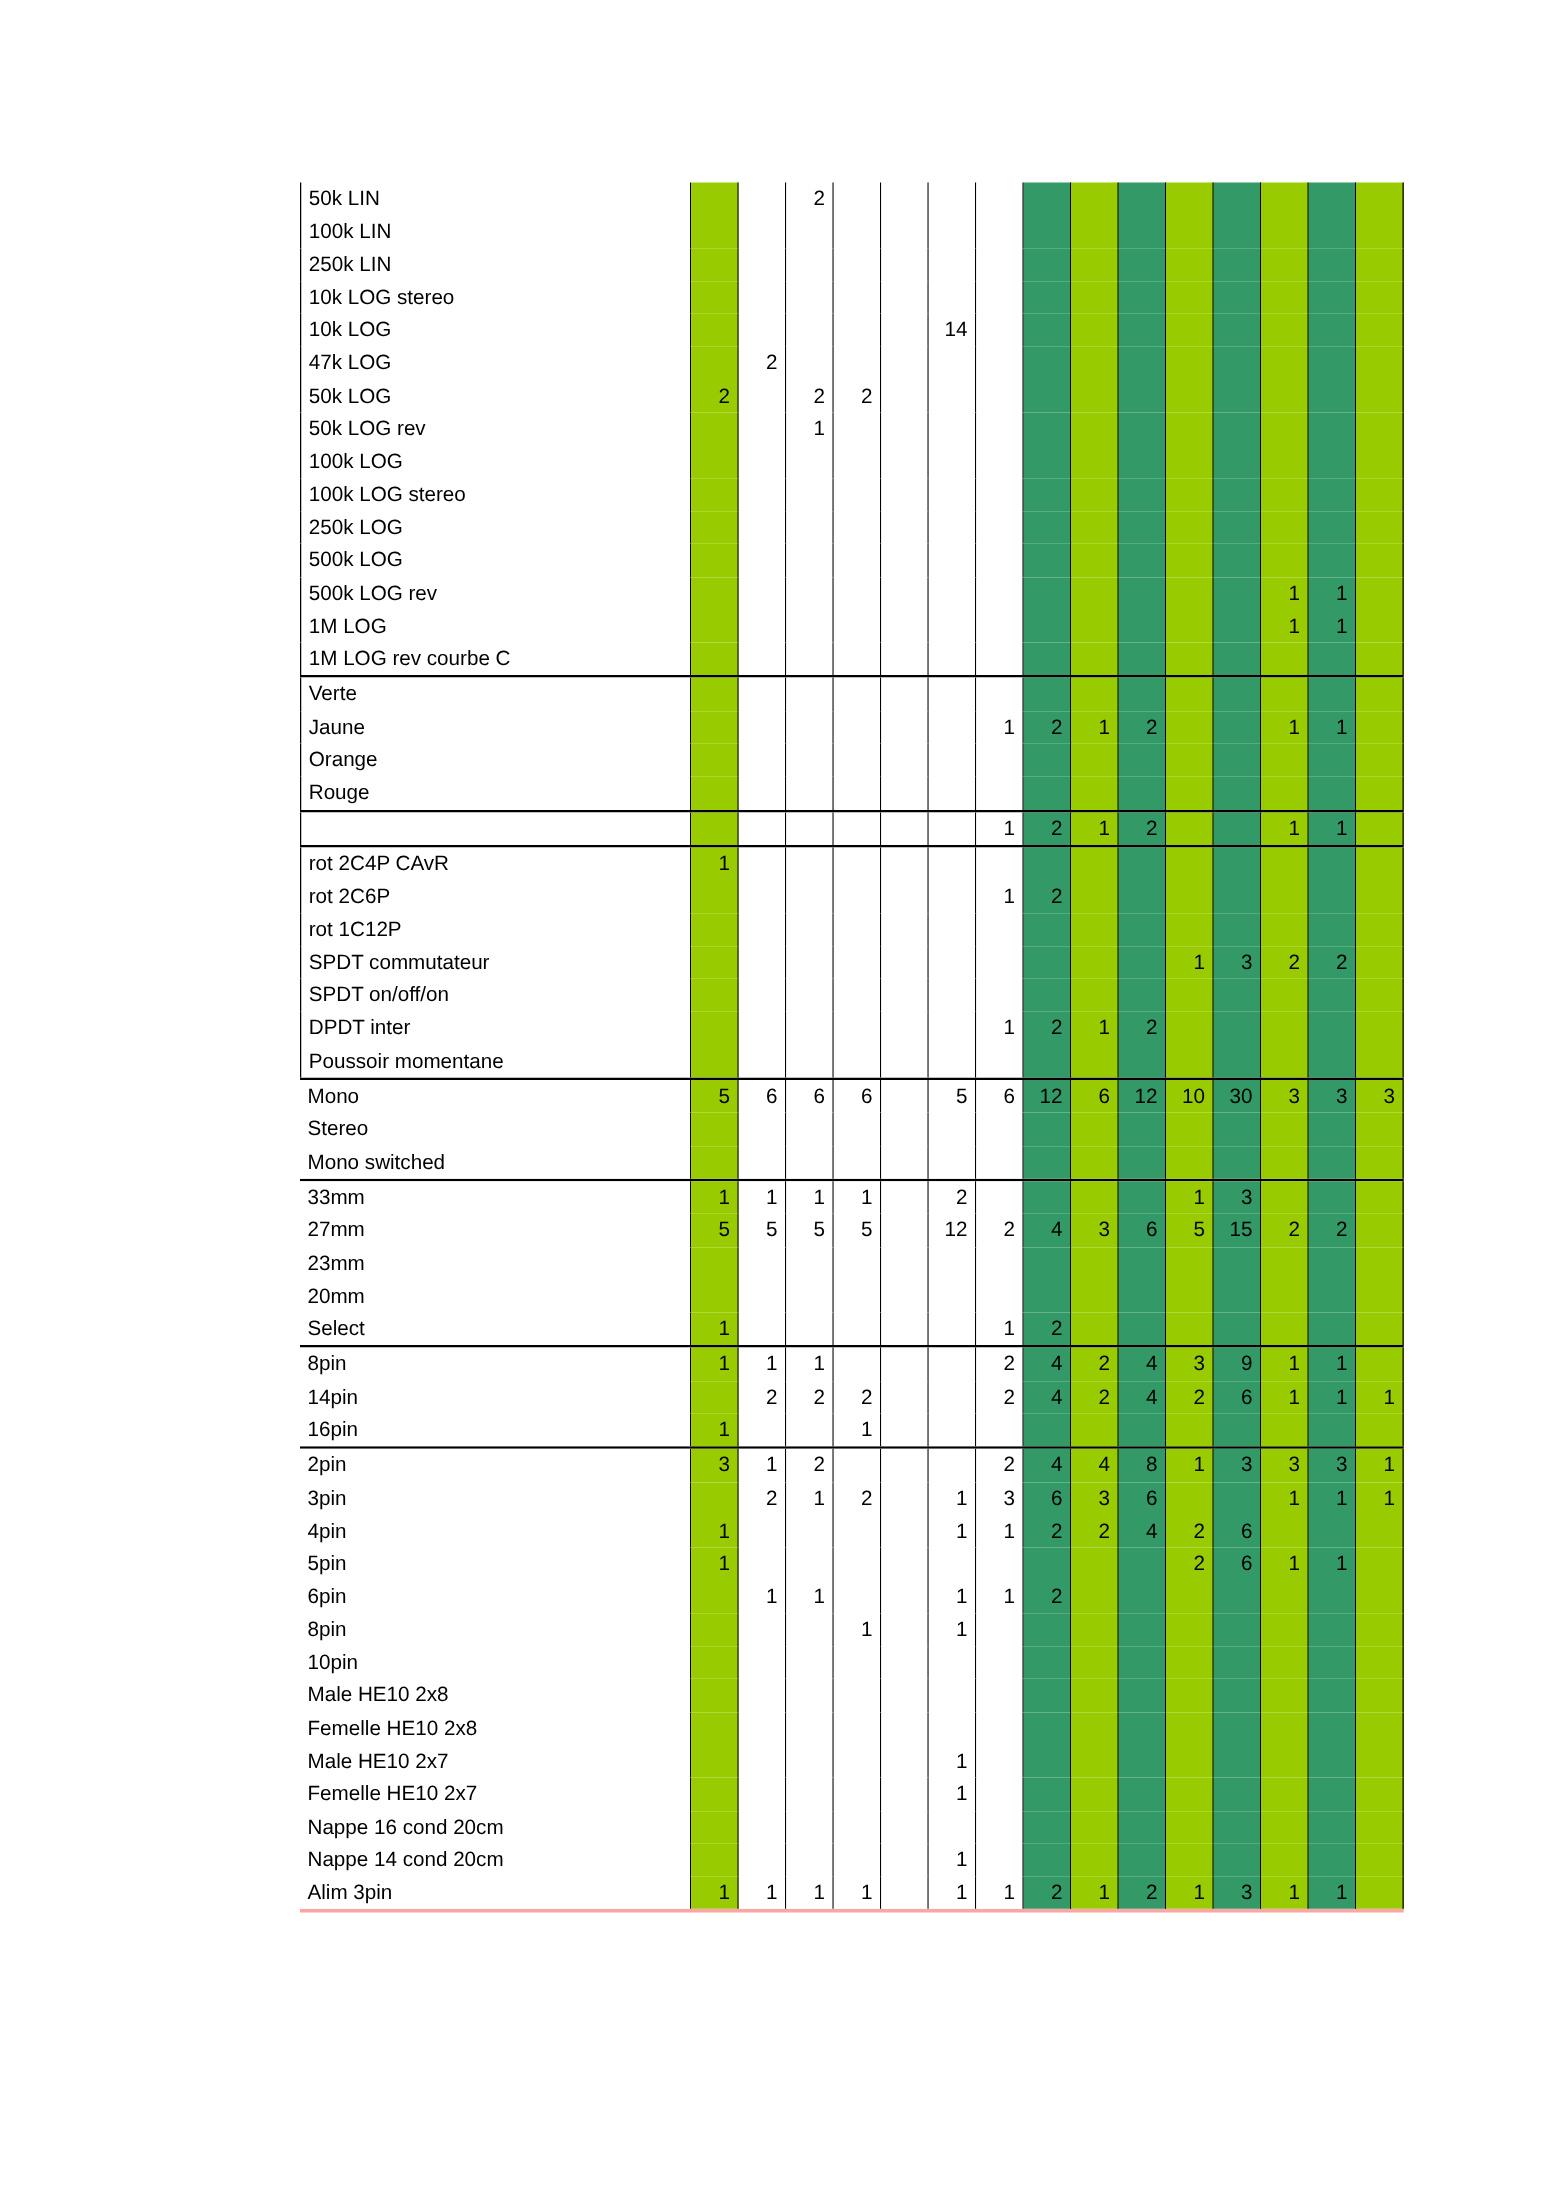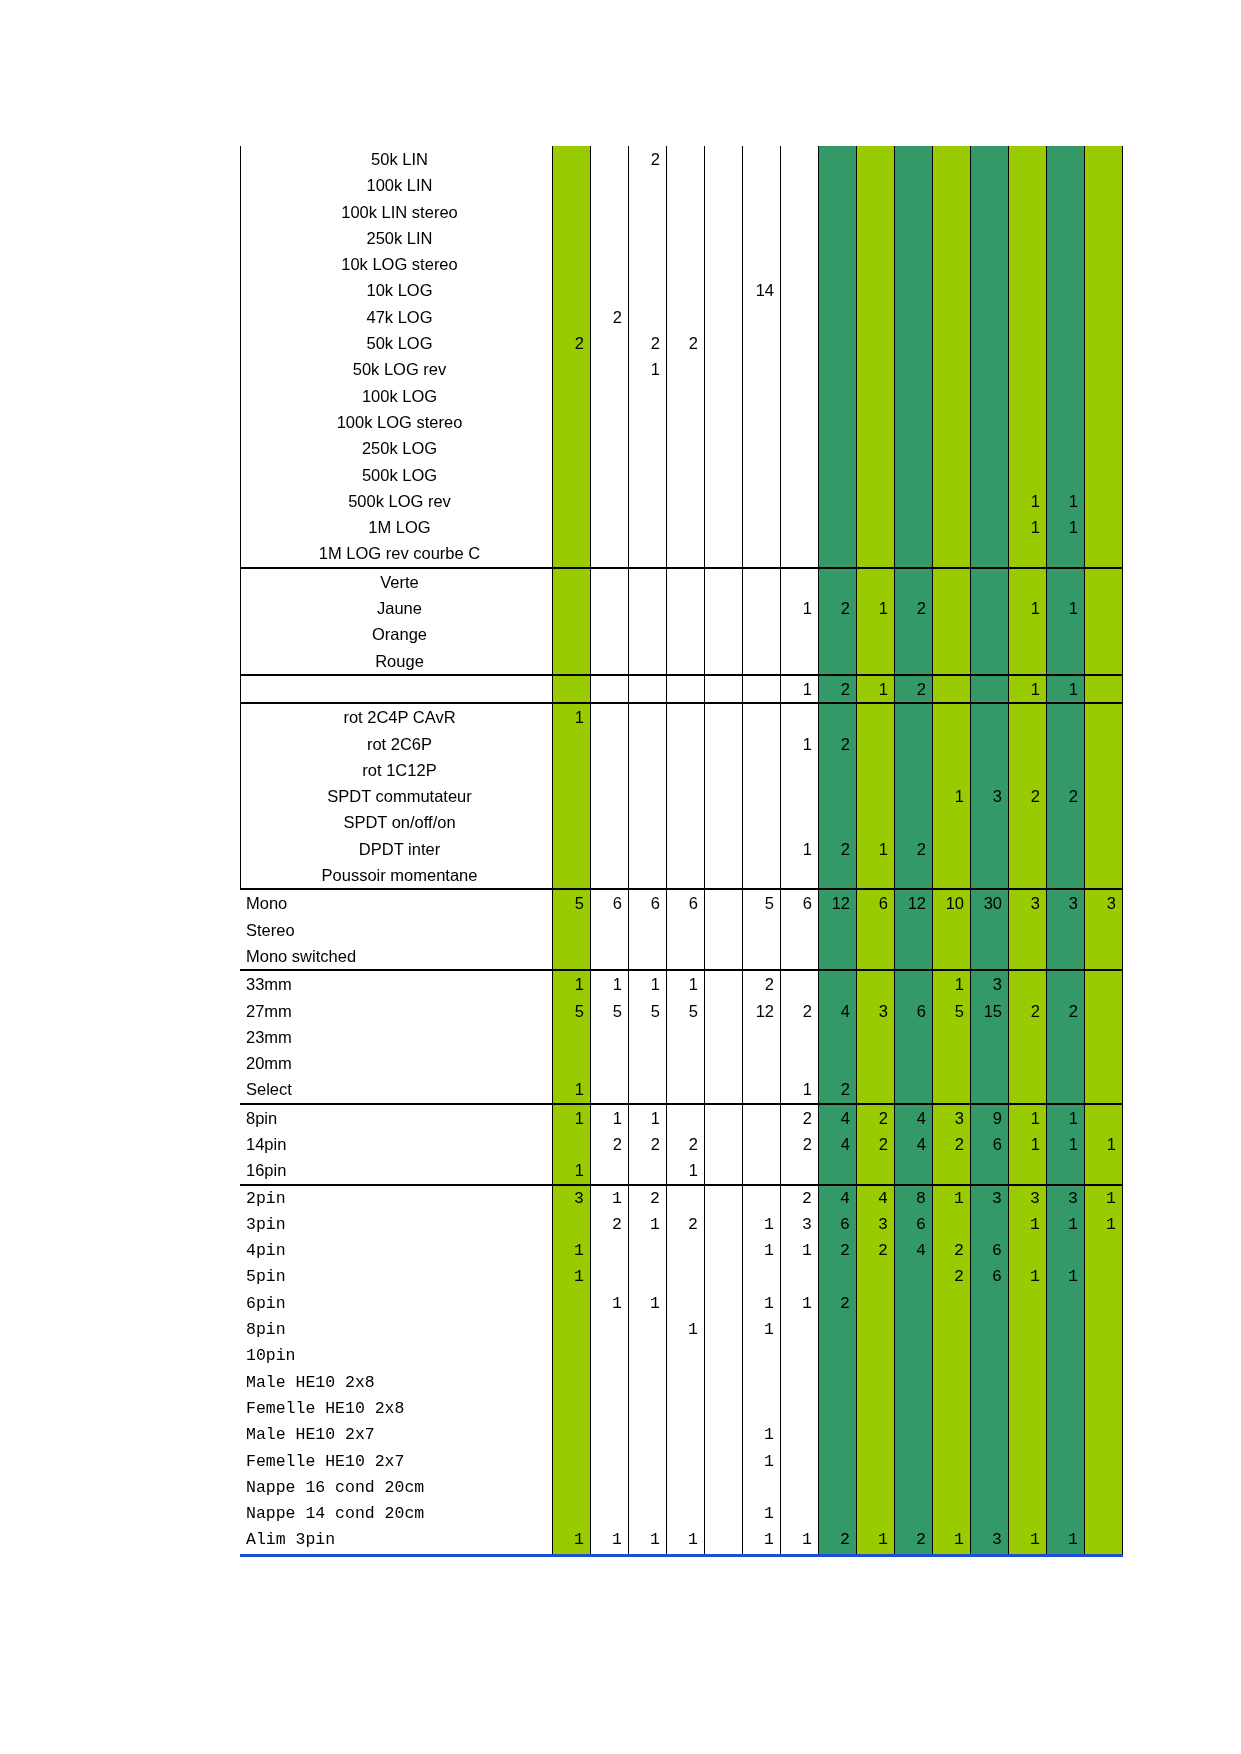--- a/index.html
+++ b/index.html
@@ -7,38 +7,38 @@
     width:1241px; height:1754px;
     background:#ffffff;
     font-family:"Liberation Sans", sans-serif;
     position:relative;
   }
   .sheet-table {
     position:absolute;
     left:240px; top:146px;
   }
   .section { border-bottom:2px solid #000; }
-  .section:last-child { border-bottom:3px solid #1d4ed8;font-family:Liberation Mono, monospace; }
+  .section:last-child { border-bottom:3px solid #fca5a5; }
   .row {
     display:grid;
     grid-template-columns:313px repeat(15, 38px);
     height:26.3px;
   }
   .cell {
     box-sizing:border-box;
     border-right:1.5px solid #000;
     font-size:16.5px;
     line-height:26px;
     color:#000;
     overflow:hidden;
     white-space:nowrap;
   }
   .cell.label { padding-left:6px; }
   .cell.num { text-align:right; padding-right:6px; }
-  .section.left-border .cell.label { border-left:1.5px solid #000;text-align:center; }
+  .section.left-border .cell.label { border-left:1.5px solid #000; }
   .fill-light { background:#99CC00; }
   .fill-teal  { background:#339966; }
   .fill-white { background:#ffffff; }
 </style>
 </head>
 <body>
 
 <div class="sheet-table" id="inventory-table">
     <div class="section left-border">
       <div class="row">
@@ -54,38 +54,20 @@
         <div class="cell num fill-light"></div>
         <div class="cell num fill-teal"></div>
         <div class="cell num fill-light"></div>
         <div class="cell num fill-teal"></div>
         <div class="cell num fill-light"></div>
         <div class="cell num fill-teal"></div>
         <div class="cell num fill-light"></div>
       </div>
       <div class="row">
         <div class="cell label fill-white">100k LIN</div>
-        <div class="cell num fill-light"></div>
-        <div class="cell num fill-white"></div>
-        <div class="cell num fill-white"></div>
-        <div class="cell num fill-white"></div>
-        <div class="cell num fill-white"></div>
-        <div class="cell num fill-white"></div>
-        <div class="cell num fill-white"></div>
-        <div class="cell num fill-teal"></div>
-        <div class="cell num fill-light"></div>
-        <div class="cell num fill-teal"></div>
-        <div class="cell num fill-light"></div>
-        <div class="cell num fill-teal"></div>
-        <div class="cell num fill-light"></div>
-        <div class="cell num fill-teal"></div>
-        <div class="cell num fill-light"></div>
-      </div>
-      <div class="row">
-        <div class="cell label fill-white">100k LIN stereo</div>
         <div class="cell num fill-light"></div>
         <div class="cell num fill-white"></div>
         <div class="cell num fill-white"></div>
         <div class="cell num fill-white"></div>
         <div class="cell num fill-white"></div>
         <div class="cell num fill-white"></div>
         <div class="cell num fill-white"></div>
         <div class="cell num fill-teal"></div>
         <div class="cell num fill-light"></div>
         <div class="cell num fill-teal"></div>

